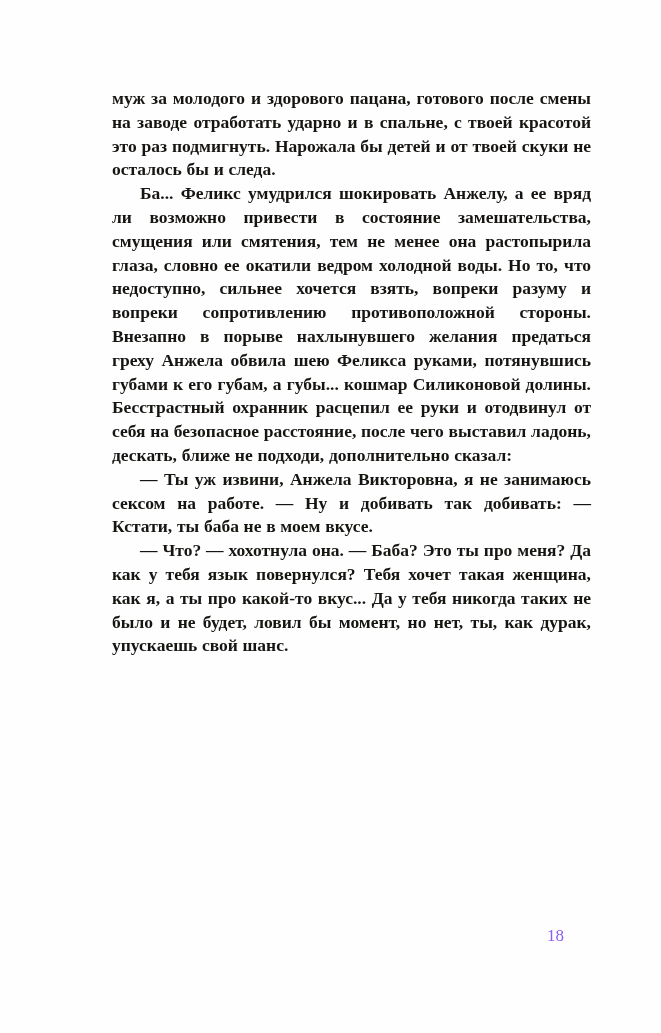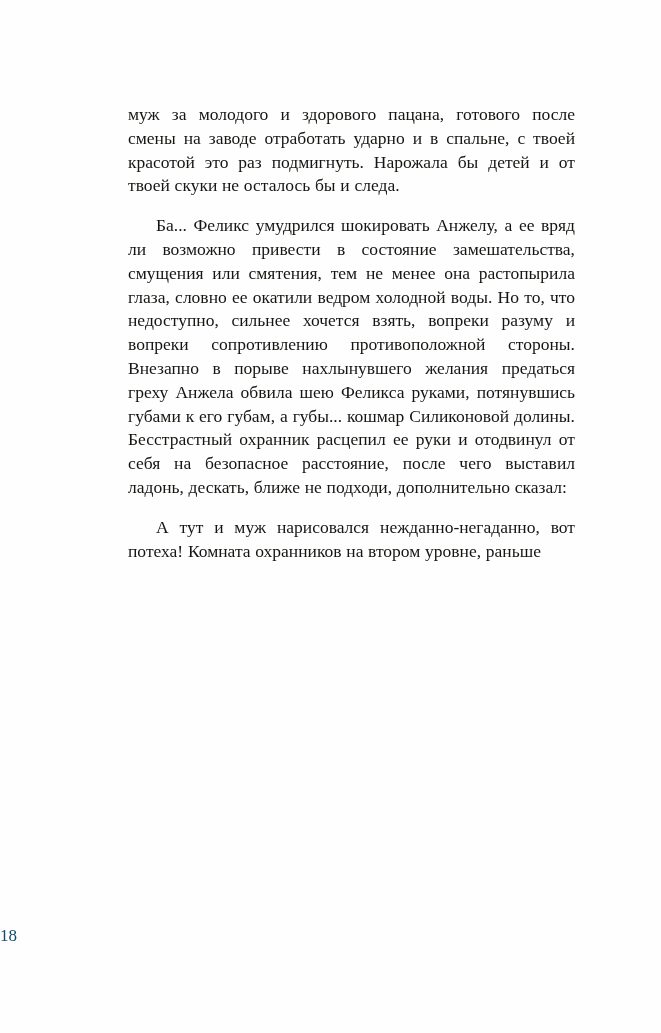--- a/index.html
+++ b/index.html
@@ -26,40 +26,42 @@
       top: 87px;
       width: 479px;
       font-size: 17.5px;
       line-height: 23.8px;
       text-align: justify;
       hyphens: auto;
       -webkit-hyphens: auto;
       word-spacing: 0.02em;
     }
     .text-block p {
-      margin: 16px;
+      margin: 0;
       padding: 0;
       text-indent: 28px;
+      font-weight: bold;
     }
     .text-block p.continued {
       text-indent: 0;
     }
     .page-number {
       position: absolute;
       top: 926px;
       left: 0;
       width: 564px;
-      text-align: left;
+      text-align: right;
       font-size: 17px;
-      color: #0c4a6e;
+      color: #8b5cf6;
     }
   </style>
 </head>
 <body>
 
 <div class="page">
   <div class="text-block">
     <p class="continued">муж за молодого и здорового пацана, готового после смены на заводе отработать ударно и в спальне, с твоей красотой это раз подмигнуть. Нарожала бы детей и от твоей скуки не осталось бы и следа.</p>
     <p>Ба... Феликс умудрился шокировать Анжелу, а ее вряд ли возможно привести в состояние замешательства, смущения или смятения, тем не менее она растопырила глаза, словно ее окатили ведром холодной воды. Но то, что недоступно, сильнее хочется взять, вопреки разуму и вопреки сопротивлению противоположной стороны. Внезапно в порыве нахлынувшего желания предаться греху Анжела обвила шею Феликса руками, потянувшись губами к его губам, а губы... кошмар Силиконовой долины. Бесстрастный охранник расцепил ее руки и отодвинул от себя на безопасное расстояние, после чего выставил ладонь, дескать, ближе не подходи, дополнительно сказал:</p>
-    <p>А тут и муж нарисовался нежданно-негаданно, вот потеха! Комната охранников на втором уровне, раньше</p>
+    <p>— Ты уж извини, Анжела Викторовна, я не занимаюсь сексом на работе. — Ну и добивать так добивать: — Кстати, ты баба не в моем вкусе.</p>
+    <p>— Что? — хохотнула она. — Баба? Это ты про меня? Да как у тебя язык повернулся? Тебя хочет такая женщина, как я, а ты про какой-то вкус... Да у тебя никогда таких не было и не будет, ловил бы момент, но нет, ты, как дурак, упускаешь свой шанс.</p>
   </div>
   <div class="page-number">18</div>
 </div>
 
 </body></html>

